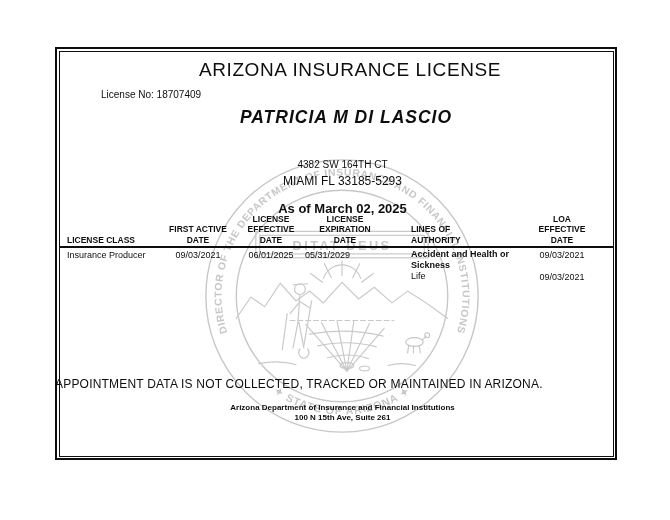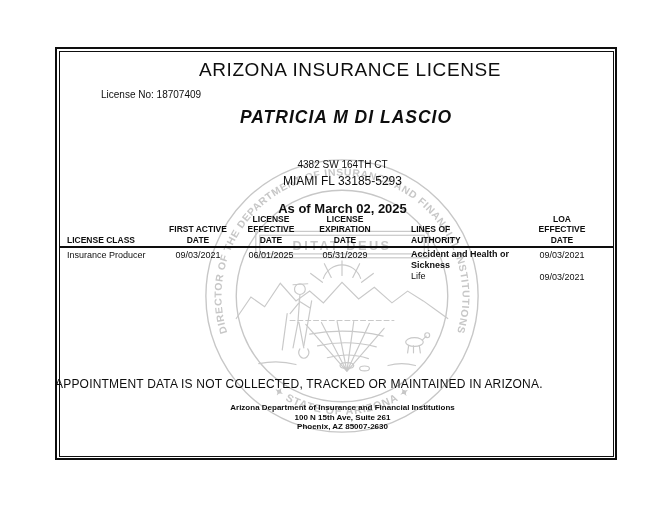--- a/index.html
+++ b/index.html
@@ -42,21 +42,21 @@
   .col-first{left:167px;width:62px;}
   .col-eff{left:240px;width:62px;}
   .col-exp{left:314px;width:62px;}
   .col-loa-name{left:411px;width:64px;}
   .col-loa-date{left:531px;width:62px;}
   .head-rule{left:60px;top:246px;width:553px;height:2px;background:#0e0e0e;}
   .cell{font-size:9px;line-height:10.6px;}
   .c-class{left:67px;top:250px;width:130px;}
   .c-first{left:158px;top:250px;width:80px;text-align:center;}
   .c-eff{left:231px;top:250px;width:80px;text-align:center;}
-  .c-exp{left:305px;top:250px;width:80px;text-align:center;}
+  .c-exp{left:305px;top:250px;width:80px;text-align:left;}
   .c-loa1{left:411px;top:249px;width:110px;font-weight:bold;}
   .c-loa1-date{left:522px;top:250px;width:80px;text-align:center;}
   .c-loa2{left:411px;top:271px;width:110px;}
   .c-loa2-date{left:522px;top:272px;width:80px;text-align:center;}
   .appointment{
     left:55px;top:377px;width:562px;text-align:left;
     font-size:12px;letter-spacing:0.2px;line-height:14px;
   }
   .issuer{
     left:60px;top:403px;width:565px;text-align:center;
@@ -157,16 +157,15 @@
   <div class="abs cell c-loa1">Accident and Health or Sickness</div>
   <div class="abs cell c-loa1-date">09/03/2021</div>
   <div class="abs cell c-loa2">Life</div>
   <div class="abs cell c-loa2-date">09/03/2021</div>
 
   <div class="abs appointment">APPOINTMENT DATA IS NOT COLLECTED, TRACKED OR MAINTAINED IN ARIZONA.</div>
 
   <div class="abs issuer">
     <div>Arizona Department of Insurance and Financial Institutions</div>
     <div>100 N 15th Ave, Suite 261</div>
-    <div>Phoenix, AZ 85007-2630</div>
   </div>
 
 </div>
 
 </body></html>

